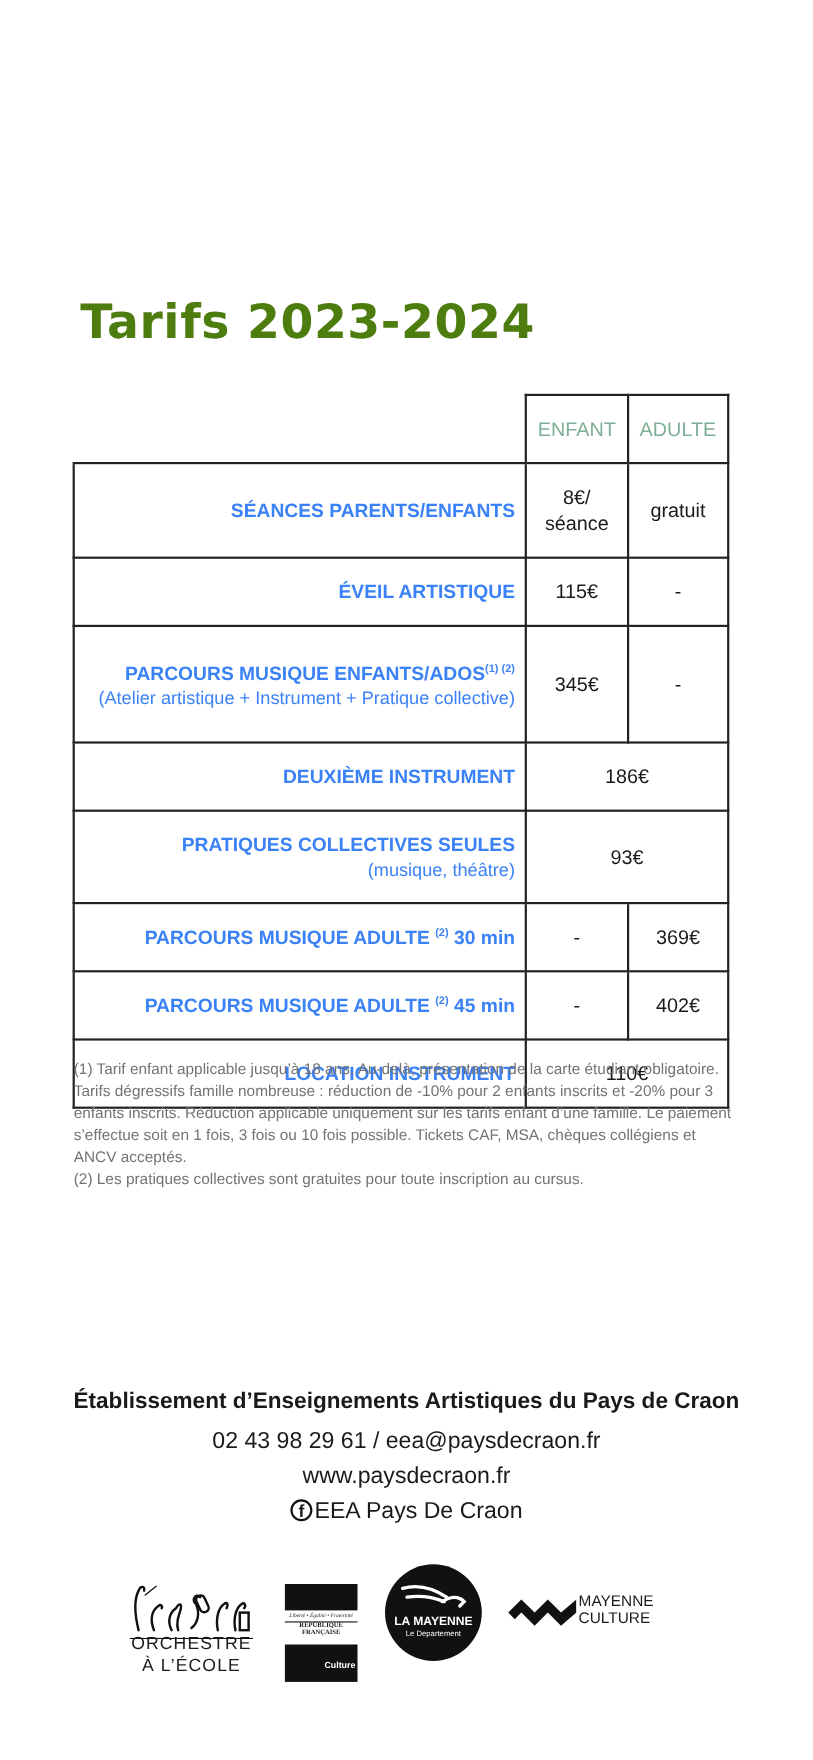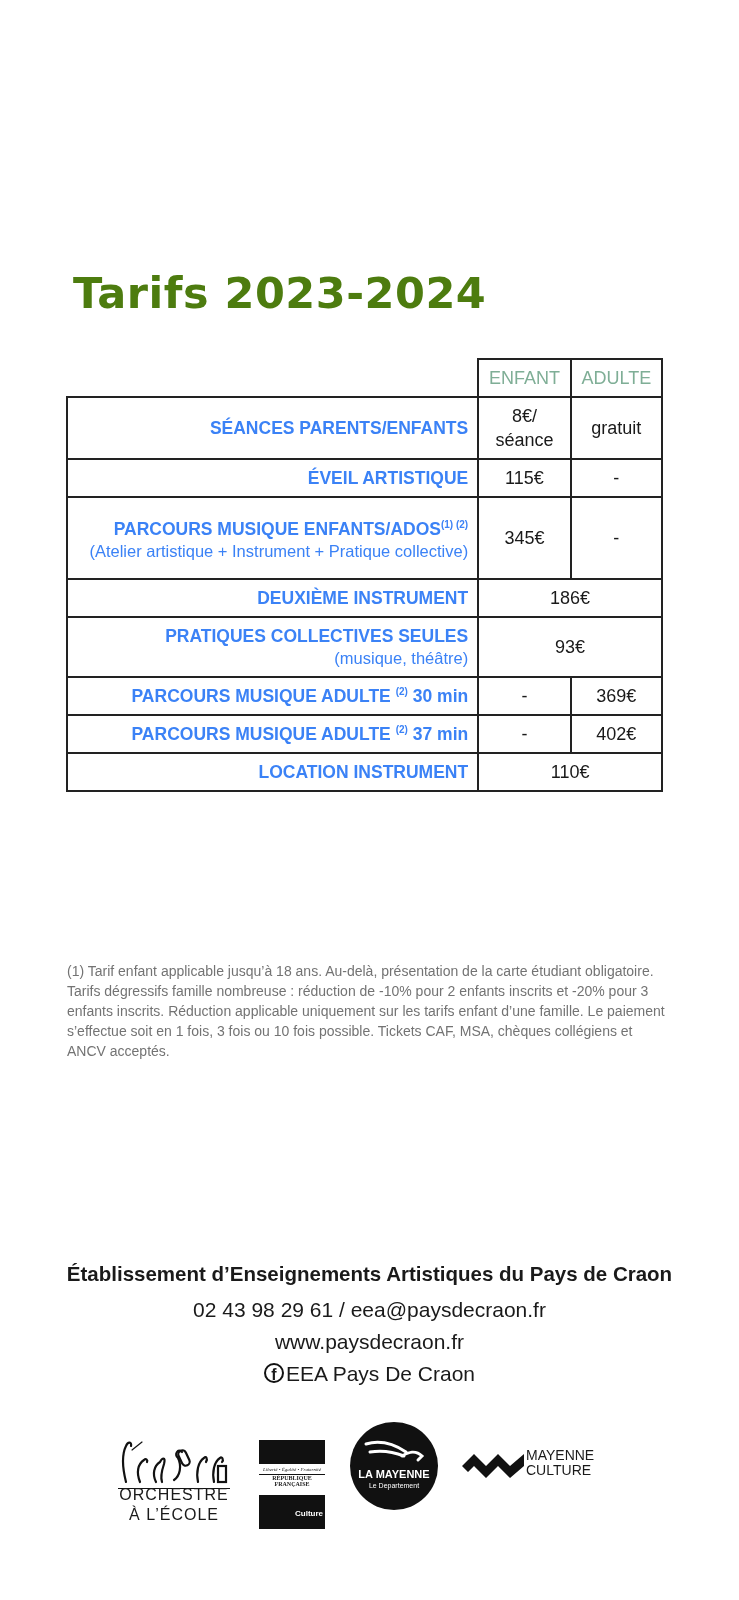--- a/index.html
+++ b/index.html
@@ -13,21 +13,21 @@
     font-family: "DejaVu Sans", sans-serif; font-weight: bold;
     font-size: 43px; color: #4d7c0f; letter-spacing: 0.5px;
   }
   table.tarifs {
     position: absolute; left: 66px; top: 358px;
     border-collapse: collapse; width: 597px;
     font-size: 18px;
   }
   table.tarifs td, table.tarifs th {
     border: 2px solid #222;
-    padding: 0 9px;
+    padding: 12px 9px;
   }
   table.tarifs th {
     font-weight: normal; color: #7fae96; font-size: 18px; height: 36px;
     text-align: center;
   }
   th.blank { border: none !important; border-bottom: 2px solid #222 !important; }
   td.label { color: #3b82f6; font-weight: bold; width: 385px; font-size: 17.5px; text-align: right; }
   td.label .sub { font-weight: normal; font-size: 16.5px; }
   td.label sup { font-size: 10px; font-weight: bold; }
   td.val { text-align: center; width: 70px; color: #1a1a1a; line-height: 24px; }
@@ -115,34 +115,35 @@
   </tr>
   <tr class="r6">
     <td class="label">
       <span>PARCOURS MUSIQUE ADULTE</span> <sup>(2)</sup> <span>30 min</span>
     </td>
     <td class="val">-</td>
     <td class="val">369€</td>
   </tr>
   <tr class="r7">
     <td class="label">
-      <span>PARCOURS MUSIQUE ADULTE</span> <sup>(2)</sup> <span>37 min</span>
+      <span>PARCOURS MUSIQUE ADULTE</span> <sup>(2)</sup> <span>45 min</span>
     </td>
     <td class="val">-</td>
     <td class="val">402€</td>
   </tr>
   <tr class="r9">
     <td class="label">LOCATION INSTRUMENT</td>
     <td class="val" colspan="2">110€</td>
   </tr>
 </tbody>
   </table>
 
 <div class="notes">
   <p>(1) Tarif enfant applicable jusqu’à 18 ans. Au-delà, présentation de la carte étudiant obligatoire. Tarifs dégressifs famille nombreuse : réduction de -10% pour 2 enfants inscrits et -20% pour 3 enfants inscrits. Réduction applicable uniquement sur les tarifs enfant d’une famille. Le paiement s’effectue soit en 1 fois, 3 fois ou 10 fois possible. Tickets CAF, MSA, chèques collégiens et ANCV acceptés.</p>
+  <p>(2) Les pratiques collectives sont gratuites pour toute inscription au cursus.</p>
 </div>
 
 <div class="footer">
   <div class="org">Établissement d’Enseignements Artistiques du Pays de Craon</div>
   <div class="line">02 43 98 29 61 / eea@paysdecraon.fr</div>
   <div class="line">www.paysdecraon.fr</div>
   <div class="line">
     <span class="fb-icon">f</span><span>EEA Pays De Craon</span>
   </div>
 </div>

